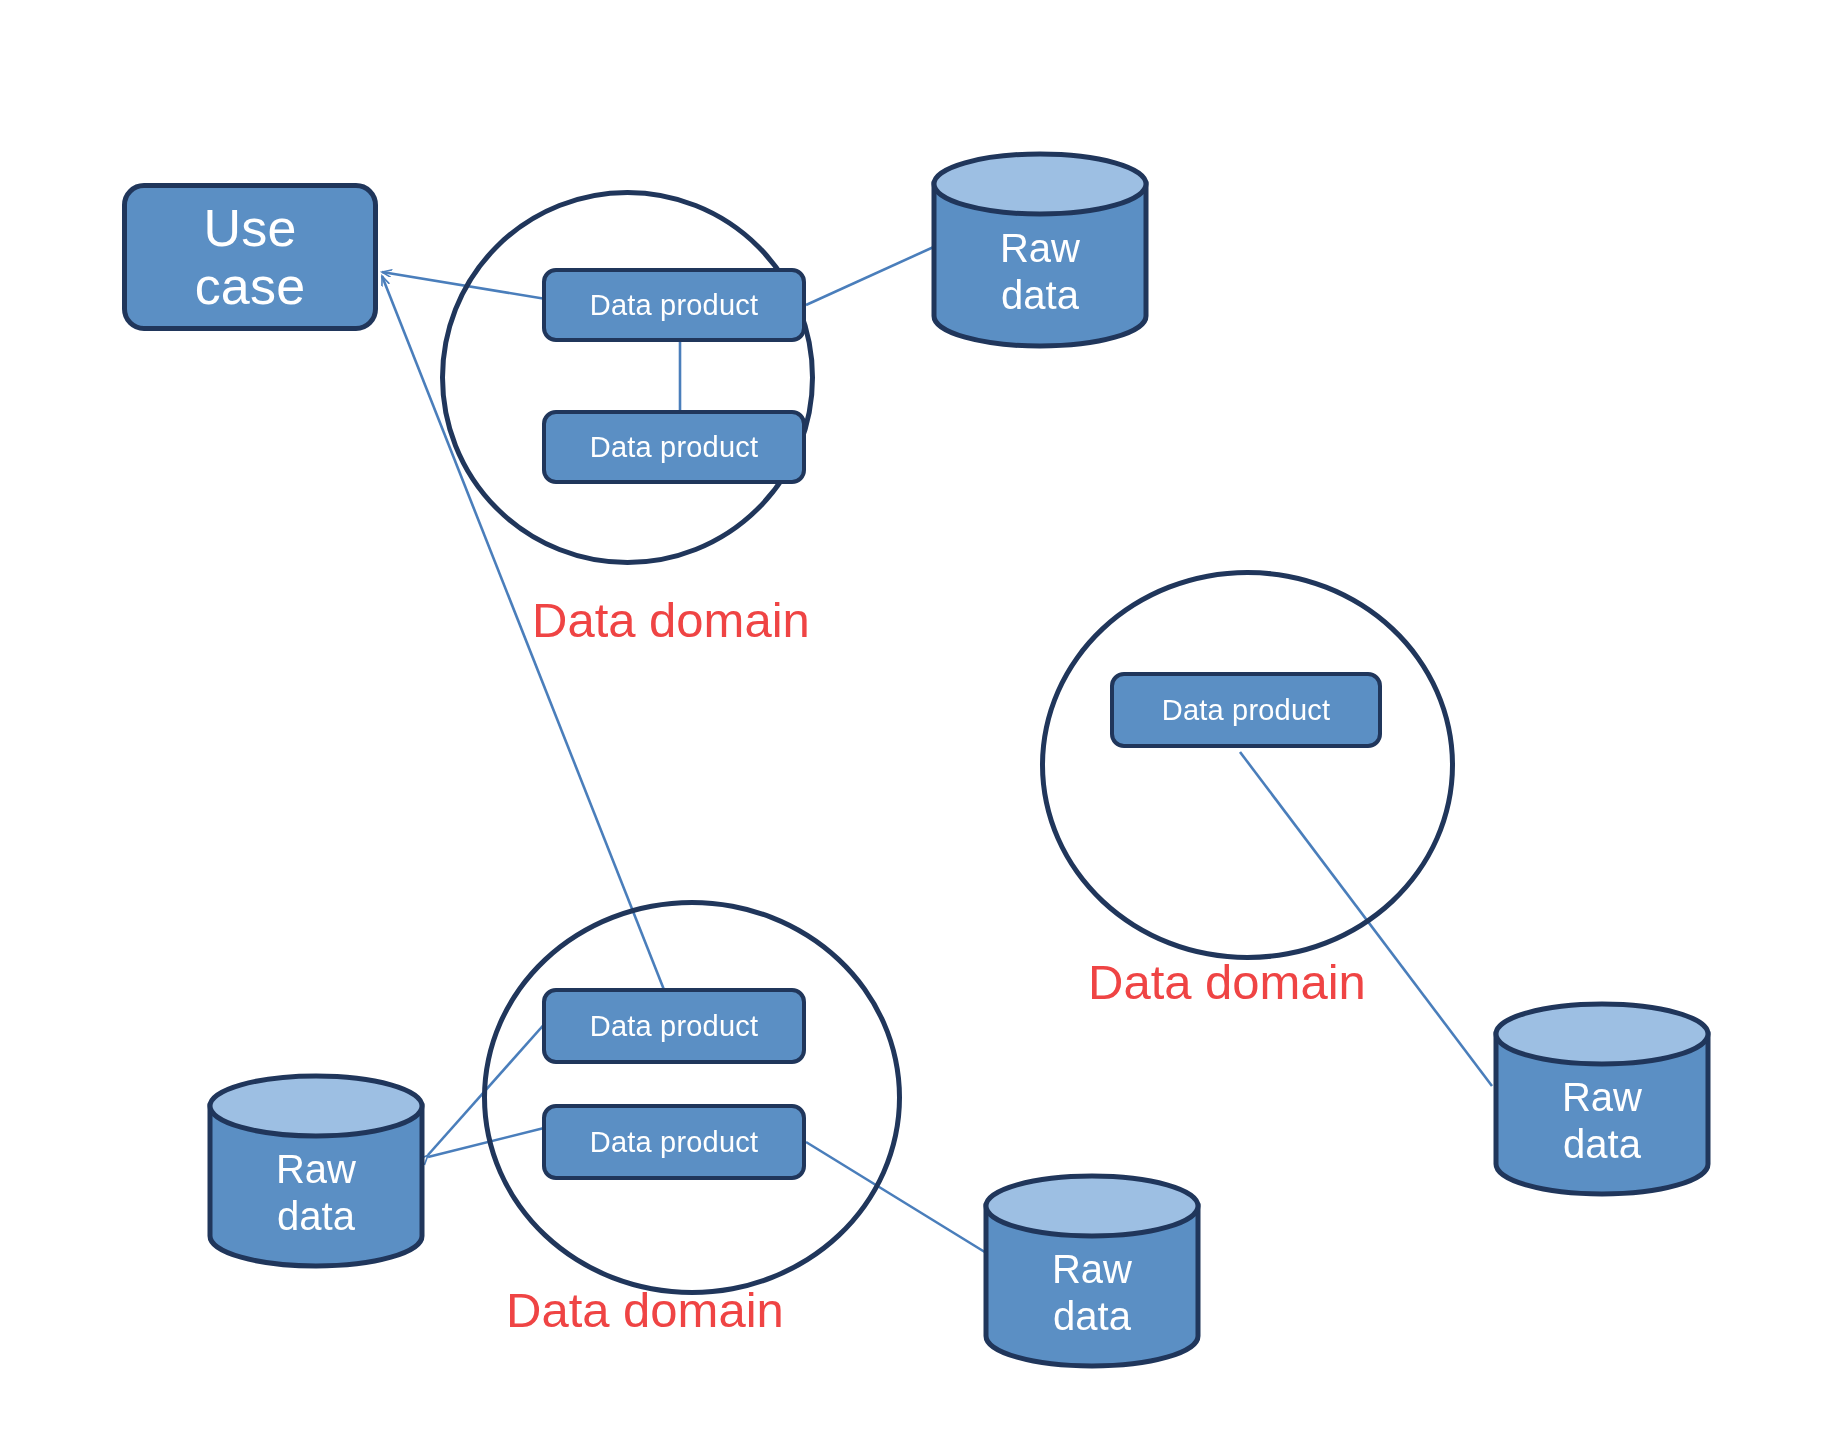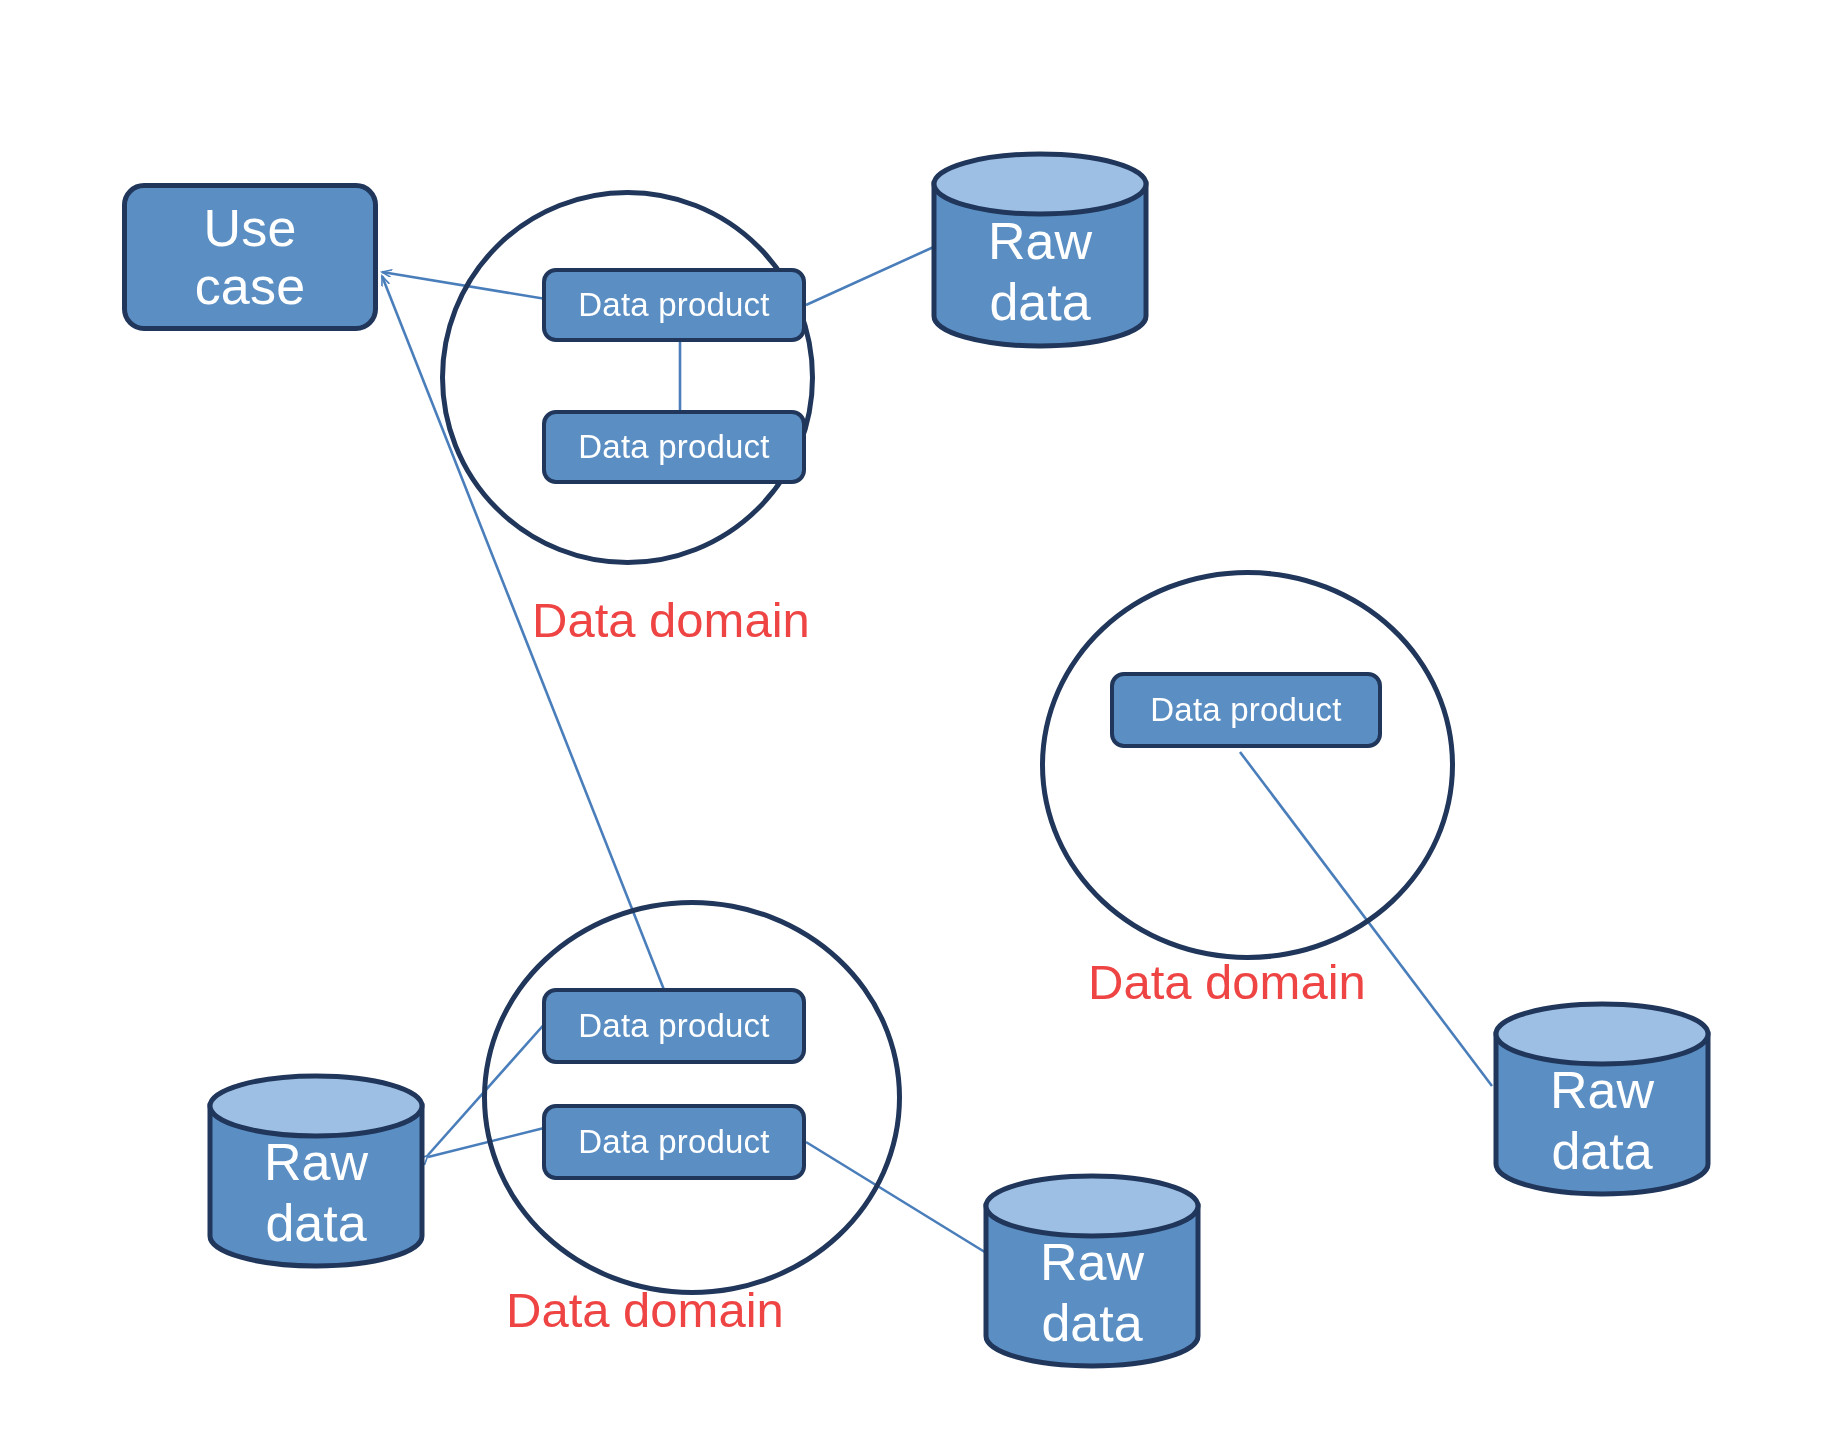--- a/index.html
+++ b/index.html
@@ -14,42 +14,42 @@
     box-sizing:border-box;
     display:flex;align-items:center;justify-content:center;
     color:#ffffff;
     font-family:"Liberation Sans",sans-serif;
     letter-spacing:.2px;
   }
   .usecase{
     font-size:52px;line-height:1.12;font-weight:400;text-align:center;
     border-radius:22px;border-width:5px;
   }
-  .dp{font-size:33px;font-weight:400;}
+  .dp{font-size:29px;font-weight:400;}
   .domain-circle{
     position:absolute;
     border:5px solid #20365b;
     border-radius:50%;
     box-sizing:border-box;
     background:transparent;
   }
   .domain-label{
     position:absolute;
     color:#ef4444;
     font-size:49px;
     font-family:"Liberation Sans",sans-serif;
     white-space:nowrap;
     font-weight:400;
   }
   .cyl{position:absolute;}
   .cyl svg{display:block;overflow:visible;}
   .cyl-text{
     position:absolute;left:0;top:0;width:100%;height:100%;
     display:flex;flex-direction:column;align-items:center;justify-content:center;
-    color:#ffffff;font-size:52px;line-height:1.18;text-align:center;
+    color:#ffffff;font-size:40px;line-height:1.18;text-align:center;
     pointer-events:none;font-family:"Liberation Sans",sans-serif;
   }
   .cyl-text span{display:block;}
 </style>
 </head>
 <body>
 
 <div id="stage">
 
   <svg id="wires" viewBox="0 0 1834 1432" width="1834" height="1432" xmlns="http://www.w3.org/2000/svg">

